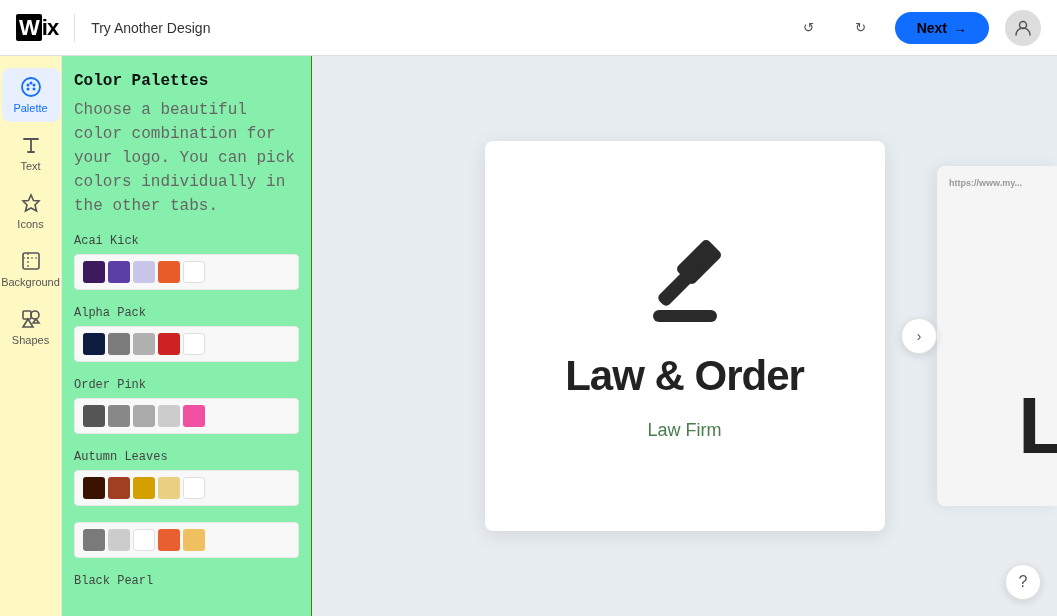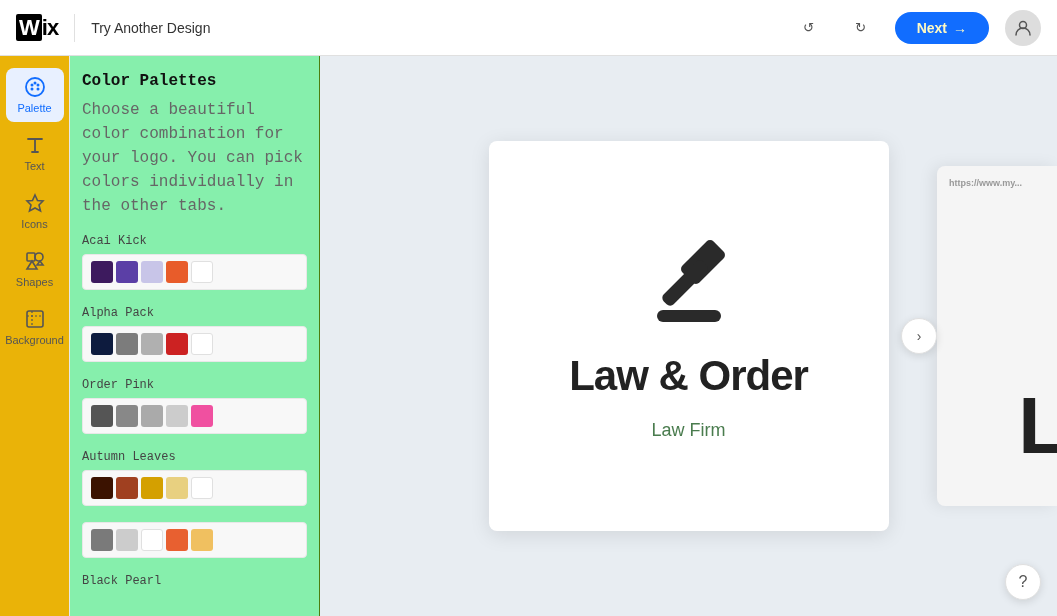--- a/index.html
+++ b/index.html
@@ -15,35 +15,35 @@
     .wix-logo span { background: #000; color: #fff; padding: 1px 3px; border-radius: 2px; }
     .header-divider { width: 1px; height: 28px; background: #e0e0e0; }
     .try-another { font-size: 14px; color: #333; cursor: pointer; text-align: center; }
     .header-spacer { flex: 1; }
     .undo-btn, .redo-btn {
       width: 36px; height: 36px; border: none; background: none;
       cursor: pointer; display: flex; align-items: center; justify-content: center;
       border-radius: 50%; color: #555;
     }
     .next-btn {
-      background: #116dff; color: #fef9c3; border: none; border-radius: 24px;
+      background: #116dff; color: #000000; border: none; border-radius: 24px;
       padding: 8px 22px; font-size: 14px; font-weight: 600; cursor: pointer;
       display: flex; align-items: flex-start; gap: 6px;
     }
     .profile-btn {
       width: 36px; height: 36px; border-radius: 50%; background: #ddd;
       border: none; cursor: pointer; display: flex; align-items: center; justify-content: center; color: #555;
     }
 
     
     .main { display: flex; height: calc(616px - 56px); }
 
     
     .icon-sidebar {
-      width: 70px; background: #eab308; border-right: 1px solid #e8e8e8;
+      width: 62px; background: #fef9c3; border-right: 1px solid #e8e8e8;
       display: flex; flex-direction: column; align-items: center;
       padding-top: 12px; gap: 4px;
     }
     .sidebar-item {
       display: flex; flex-direction: column; align-items: center; gap: 4px;
       padding: 8px 6px; border-radius: 8px; cursor: pointer; width: 58px;
     }
     .sidebar-item.active { background: #e8f0ff; }
     .sidebar-item .label { font-size: 11px; color: #555; text-align: center; }
     .sidebar-item.active .label { color: #116dff; }
@@ -172,33 +172,33 @@
       <span class="label">Text</span>
     </div>
     <div class="sidebar-item">
       <svg width="22" height="22" viewBox="0 0 22 22" fill="none">
         <polygon points="11,3 13.5,8.5 19,9 15,13 16.5,19 11,16 5.5,19 7,13 3,9 8.5,8.5" stroke="#555" stroke-width="1.6" fill="none"></polygon>
       </svg>
       <span class="label">Icons</span>
     </div>
     <div class="sidebar-item">
       <svg width="22" height="22" viewBox="0 0 22 22" fill="none">
+        <rect x="3" y="3" width="16" height="16" rx="2" stroke="#555" stroke-width="1.6"></rect>
+        <path d="M3 8h16M8 3v16" stroke="#555" stroke-width="1.2" stroke-dasharray="2 2"></path>
+      </svg>
+      <span class="label">Background</span>
+    </div>
+    <div class="sidebar-item">
+      <svg width="22" height="22" viewBox="0 0 22 22" fill="none">
         <rect x="3" y="3" width="8" height="8" rx="1" stroke="#555" stroke-width="1.6"></rect>
         <circle cx="15" cy="7" r="4" stroke="#555" stroke-width="1.6"></circle>
         <path d="M3 19l5-8 5 8H3z" stroke="#555" stroke-width="1.6" fill="none"></path>
         <path d="M13 15l3-4 3 4h-6z" stroke="#555" stroke-width="1.6" fill="none"></path>
       </svg>
       <span class="label">Shapes</span>
-    </div>
-    <div class="sidebar-item">
-      <svg width="22" height="22" viewBox="0 0 22 22" fill="none">
-        <rect x="3" y="3" width="16" height="16" rx="2" stroke="#555" stroke-width="1.6"></rect>
-        <path d="M3 8h16M8 3v16" stroke="#555" stroke-width="1.2" stroke-dasharray="2 2"></path>
-      </svg>
-      <span class="label">Background</span>
     </div>
   </div>
 
   <div class="panel">
     <div class="panel-title">Color Palettes</div>
     <div class="panel-desc">Choose a beautiful color combination for your logo. You can pick colors individually in the other tabs.</div>
 
     <div id="palette-list">
         <div class="palette-item">
           <div class="palette-name">Acai Kick</div>

